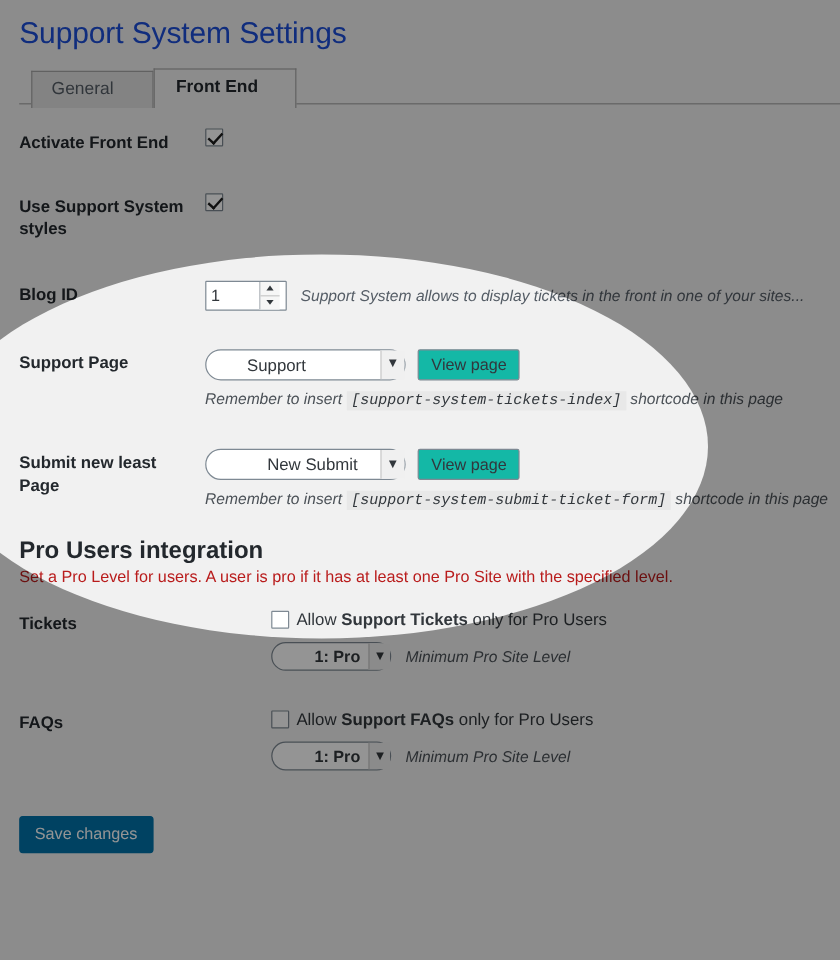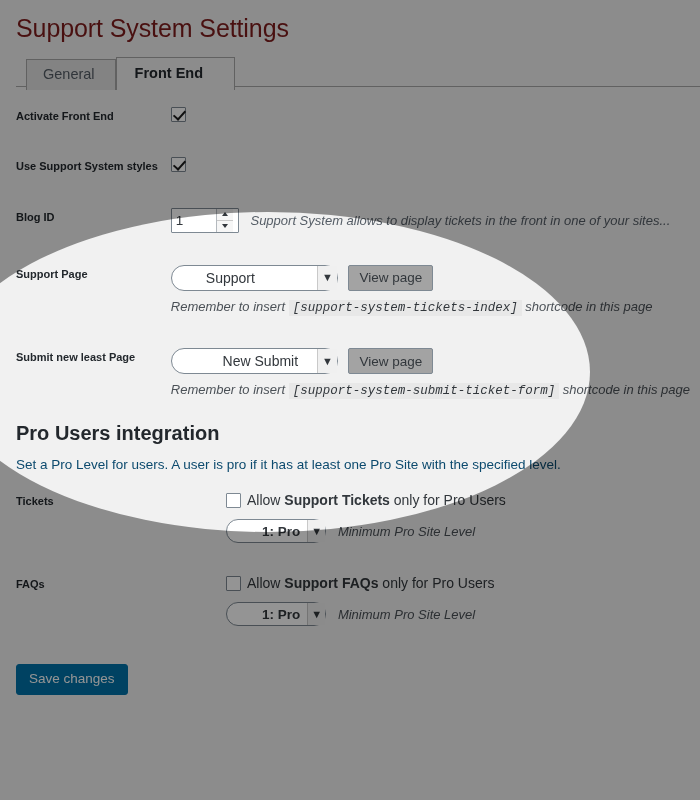--- a/index.html
+++ b/index.html
@@ -22,39 +22,39 @@
   #content {
     position: absolute;
     inset: 0;
     padding: 8px 0 0 14px;
   }
 
   
   .page-title {
     font-size: 25px;
     font-weight: normal;
-    color: #7f1d1d;
+    color: #1d4ed8;
     margin: 6px 0 12px 2px;
     letter-spacing: -0.1px;
   }
 
   
   .tab-bar {
     position: relative;
     height: 32px;
     margin: 0 0 0 2px;
     padding-left: 10px;
     border-bottom: 1px solid #a8a8a8;
     width: 686px;
   }
   .tab {
     display: inline-block;
     position: relative;
     top: 2px;
-    padding: 7px 20px 8px 16px;
+    padding: 7px 32px 8px 16px;
     border: 1px solid #a8a8a8;
     border-bottom: none;
     font-size: 14.5px;
     color: #555d66;
     background: #e2e2e2;
     line-height: 15px;
     vertical-align: bottom;
   }
   .tab.active {
     background: #f1f1f1;
@@ -64,21 +64,21 @@
     padding: 8px 31px 9px 18px;
     top: 2px;
   }
 
   
   .form-table { width: 686px; border-collapse: collapse; margin-top: 4px; }
   .form-table tr { vertical-align: top; }
   .form-table th {
     width: 212px;
     text-align: left;
-    font-size: 11px;
+    font-size: 14px;
     font-weight: bold;
     color: #23282d;
     padding: 18px 10px 18px 2px;
     line-height: 1.3;
   }
   .form-table td {
     padding: 16px 10px 16px 0;
     font-size: 13px;
     color: #32373c;
   }
@@ -184,21 +184,21 @@
   .sel.level-sel .sel-text { padding: 0 7px; font-weight: bold; }
   .sel.level-sel .sel-arrow { width: 18px; }
 
   .btn-secondary {
     display: inline-flex;
     align-items: center;
     justify-content: center;
     height: 26px;
     padding: 0 10px;
     border: 1px solid #7e8993;
-    background: #a3a3a3;
+    background: #14b8a6;
     color: #32373c;
     font-size: 13.5px;
     border-radius: 2px;
     margin-left: 7px;
     vertical-align: middle;
     font-family: "Liberation Sans", sans-serif;
     cursor: pointer;
   }
 
   .hint-inline {
@@ -230,22 +230,22 @@
   .cb-label b { font-weight: bold; }
 
   .section-head {
     font-size: 20px;
     font-weight: bold;
     color: #23282d;
     margin: 6px 0 0 2px;
   }
   .section-desc {
     font-size: 13.5px;
-    color: #0c4a6e;
-    margin: 12px 0 0 2px;
+    color: #b91c1c;
+    margin: 2px 0 0 2px;
   }
 
   .level-row { margin-top: 11px; }
   .level-note {
     font-style: italic;
     font-size: 13px;
     color: #4b5157;
     margin-left: 8px;
     vertical-align: middle;
   }

